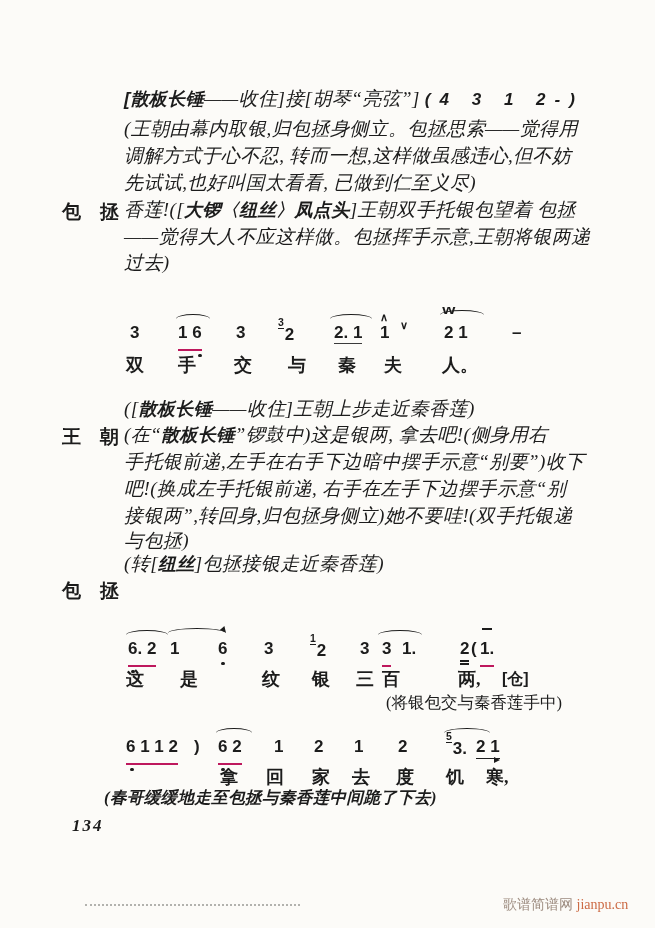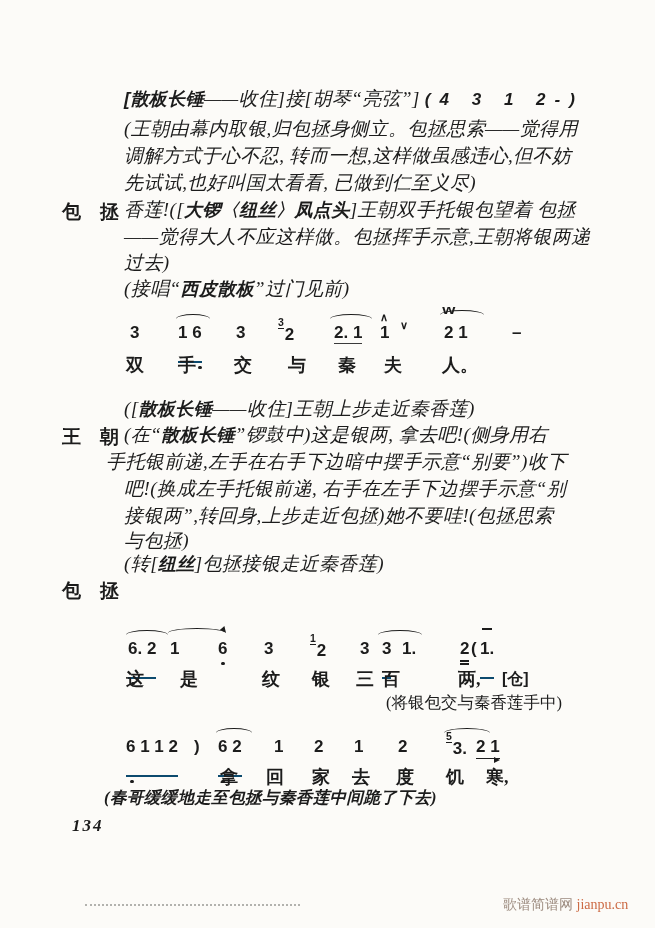--- a/index.html
+++ b/index.html
@@ -8,21 +8,21 @@
     background:#fcfbf8;overflow:hidden;
     font-family:"Liberation Serif",serif;color:#1c1c1c;
   }
   .tl{position:absolute;font-size:19px;letter-spacing:.4px;white-space:pre;line-height:1.2;font-style:italic;}
   .bold{font-family:"Liberation Sans",sans-serif;font-weight:bold;font-size:18px;}
   .speaker{position:absolute;left:62px;font-family:"Liberation Sans",sans-serif;font-weight:bold;font-size:19px;white-space:pre;}
   .spaced{letter-spacing:9px;font-weight:bold;font-family:"Liberation Sans",sans-serif;font-size:17px;}
   
   .music{position:absolute;left:124px;width:480px;}
   .nt{position:absolute;font-family:"Liberation Sans",sans-serif;font-weight:bold;font-size:17px;white-space:pre;line-height:1;}
-  .u{border-bottom:2px solid #0c4a6e;padding-bottom:20px;}
+  .u{border-bottom:2px solid #be185d;padding-bottom:8px;}
   .uthin{border-bottom:1.4px solid #3a3a3a;padding-bottom:2px;}
   .u2{position:relative;border-bottom:2px solid #1c1c1c;padding-bottom:2px;}
   .u2::after{content:"";position:absolute;left:0;right:0;bottom:-5px;border-bottom:2px solid #1c1c1c;}
   .uarr{position:relative;border-bottom:1.6px solid #1c1c1c;padding-bottom:2px;}
   .uarr::after{content:"";position:absolute;right:-3px;bottom:-5px;border:3px solid transparent;border-left:6px solid #1c1c1c;}
   .dotb{position:absolute;bottom:-8px;width:3.5px;height:3.5px;background:#1c1c1c;border-radius:50%;}
   .slur{position:absolute;height:9px;border-top:1.8px solid #1c1c1c;border-radius:100% 100% 0 0;}
   .slur.arr::after{content:"";position:absolute;right:-2px;top:-2px;border:3px solid transparent;border-top:6px solid #1c1c1c;transform:rotate(-40deg);}
   .dashA{position:absolute;width:10px;border-top:2px solid #1c1c1c;}
   .gr{font-size:10.5px;position:relative;top:-7px;border-bottom:1px solid #1c1c1c;margin-right:1px;}
@@ -46,21 +46,20 @@
   <div class="tl" style="top:88px;left:124px"><span class="bold">[散板长锤</span><span>——收住]接[胡琴“亮弦”] </span><span class="spaced">(4 3 1 2-)</span></div>
 
   <div class="tl" style="top:118px;left:124px">(王朝由幕内取银,归包拯身侧立。包拯思索——觉得用</div>
   <div class="tl" style="top:145px;left:124px">调解方式于心不忍, 转而一想,这样做虽感违心,但不妨</div>
   <div class="tl" style="top:172px;left:124px">先试试,也好叫国太看看, 已做到仁至义尽)</div>
 
   <div class="speaker" style="top:199px">包　拯</div>
   <div class="tl" style="top:226px;left:124px">——觉得大人不应这样做。包拯挥手示意,王朝将银两递</div>
   <div class="tl" style="top:199px;left:124px"><span>香莲!([</span><span class="bold">大锣〈纽丝〉凤点头</span><span>]王朝双手托银包望着 包拯</span></div>
   <div class="tl" style="top:252px;left:124px">过去)</div>
-  <div class="tl" style="top:278px;left:124px"><span>(接唱“</span><span class="bold">西皮散板</span><span>”过门见前)</span></div>
 
   <div class="music" style="top:308px;height:70px">
     <i class="slur" style="left:52px;top:6px;width:34px"></i>
     <i class="slur" style="left:206px;top:6px;width:42px"></i>
     <i class="slur" style="left:316px;top:2px;width:44px"></i>
     <span class="mark" style="left:256px;top:4px">∧</span>
     <span class="trill" style="left:320px;top:-4px">w</span>
     <span class="nt" style="left:6px;top:16px">3</span>
     <span class="nt u" style="left:54px;top:16px"><span>1 6</span><i class="dotb" style="left:20px"></i></span>
     <span class="nt" style="left:112px;top:16px">3</span>
@@ -76,23 +75,23 @@
     <span class="lyr" style="left:164px;top:48px">与</span>
     <span class="lyr" style="left:214px;top:48px">秦</span>
     <span class="lyr" style="left:260px;top:48px">夫</span>
     <span class="lyr" style="left:318px;top:48px">人。</span>
   </div>
 
   <div class="tl" style="top:398px;left:124px"><span>([</span><span class="bold">散板长锤</span><span>——收住]王朝上步走近秦香莲)</span></div>
 
   <div class="speaker" style="top:424px">王　朝</div>
   <div class="tl" style="top:424px;left:124px"><span>(在“</span><span class="bold">散板长锤</span><span>”锣鼓中)这是银两, 拿去吧!(侧身用右</span></div>
-  <div class="tl" style="top:451px;left:106px">手托银前递,左手在右手下边暗中摆手示意“别要”)收下</div>
+  <div class="tl" style="top:451px;left:124px">手托银前递,左手在右手下边暗中摆手示意“别要”)收下</div>
   <div class="tl" style="top:478px;left:124px">吧!(换成左手托银前递, 右手在左手下边摆手示意“别</div>
-  <div class="tl" style="top:505px;left:124px">接银两”,转回身,上步走近包拯)她不要哇!(包拯思索</div>
+  <div class="tl" style="top:505px;left:124px">接银两”,转回身,归包拯身侧立)她不要哇!(双手托银递</div>
   <div class="tl" style="top:530px;left:124px">与包拯)</div>
   <div class="tl" style="top:553px;left:124px"><span>(转[</span><span class="bold">纽丝</span><span>]包拯接银走近秦香莲)</span></div>
 
   <div class="speaker" style="top:578px">包　拯</div>
 
   <div class="music" style="top:632px;height:86px">
     <i class="slur" style="left:2px;top:-2px;width:42px"></i>
     <i class="slur arr" style="left:44px;top:-4px;width:58px"></i>
     <i class="slur" style="left:254px;top:-2px;width:44px"></i>
     <i class="dashA" style="left:358px;top:-4px"></i>

